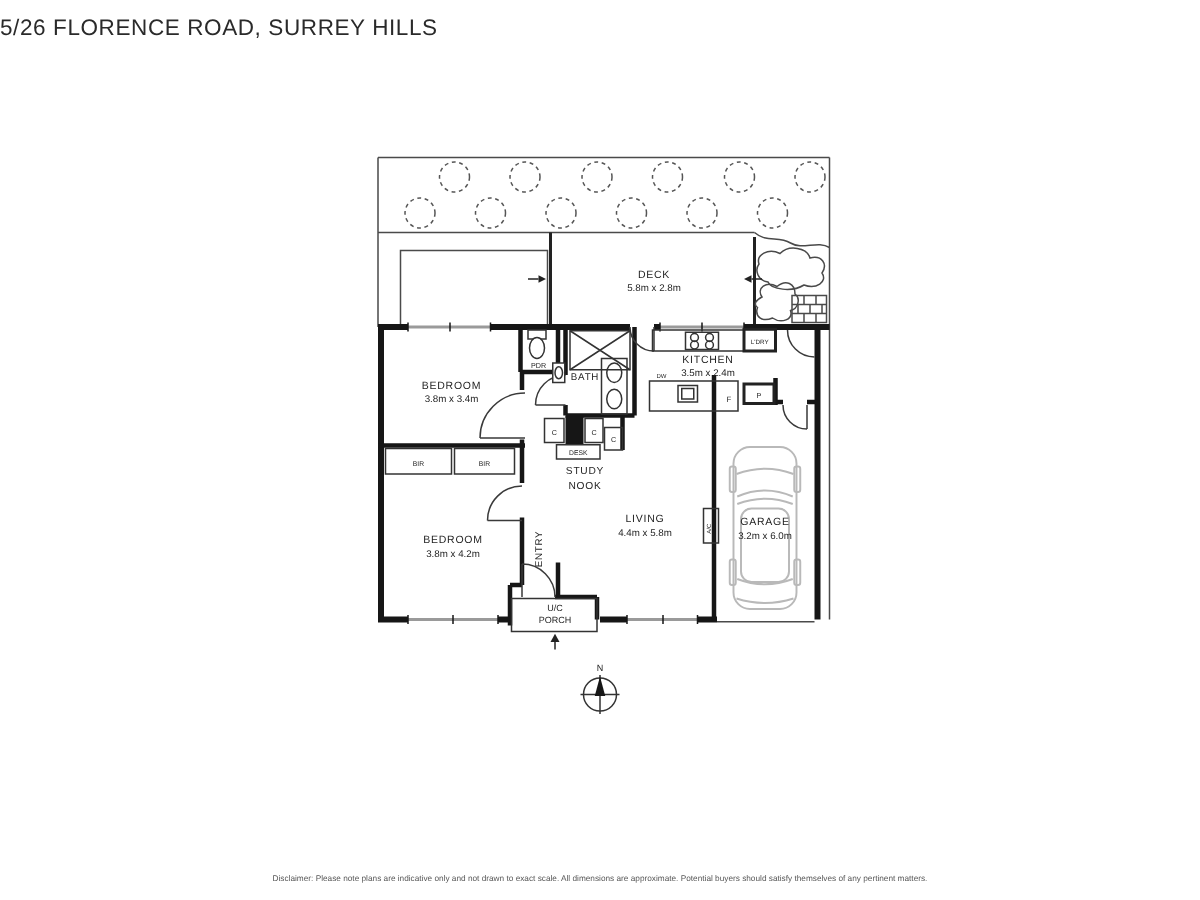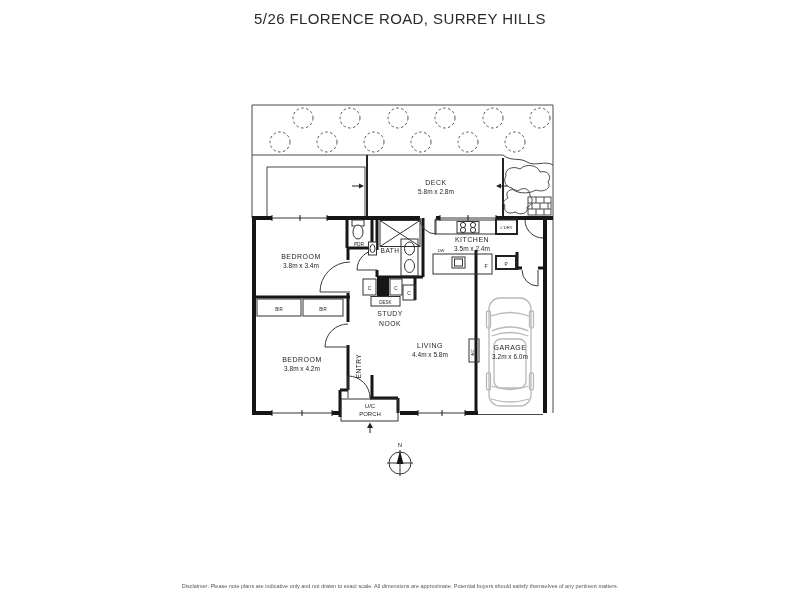--- a/index.html
+++ b/index.html
@@ -1,18 +1,18 @@
 <!DOCTYPE html>
 <html style="--wall: #161616; --thin: #4a4a4a; --window: #9a9a9a; --car: #b9b9b9; --label: #1f1f1f;"><head>
 <meta charset="utf-8">
 <style>
   html,body{margin:0;padding:0;background:#fff;}
   .page{position:relative;width:800px;height:600px;background:#fff;overflow:hidden;
         font-family:"Liberation Sans", sans-serif;}
-  .title{position:absolute;top:10px;left:0;width:800px;text-align:center;
+  .title{position:absolute;top:10px;left:0;width:800px;
          font-size:15px;letter-spacing:.4px;color:#2a2a2a;}
   .disclaimer{position:absolute;top:583px;left:0;width:800px;text-align:center;
               font-size:5.5px;color:#575757;}
   svg.plan{position:absolute;left:0;top:0;}
   .thin{stroke:var(--thin,#4a4a4a);stroke-width:1;fill:none;}
   .deckwall{stroke:#222;stroke-width:2;fill:none;}
   .wall-outer{stroke:var(--wall,#161616);stroke-width:4;fill:none;}
   .wall-inner{stroke:var(--wall,#161616);stroke-width:3;fill:none;}
   .window{stroke:var(--window,#9a9a9a);stroke-width:2;fill:none;}
   .tick{stroke:#161616;stroke-width:1;fill:none;}

